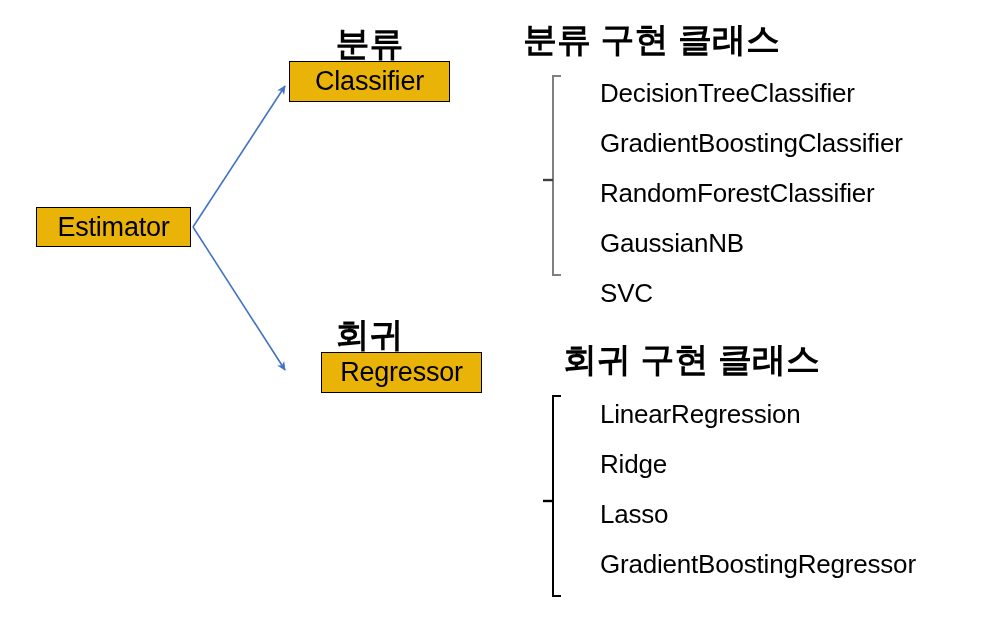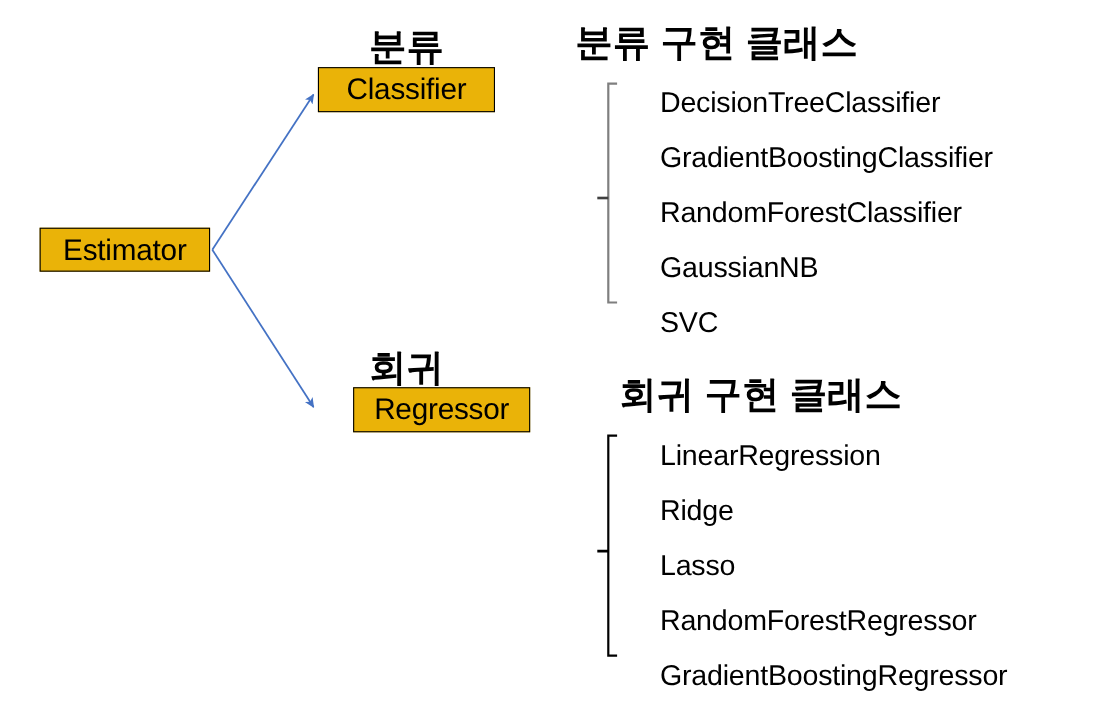--- a/index.html
+++ b/index.html
@@ -169,17 +169,16 @@
     <li>RandomForestClassifier</li>
     <li>GaussianNB</li>
     <li>SVC</li>
   </ul>
 
   <div class="section-heading" id="heading-regressor-list">회귀 구현 클래스</div>
   <ul class="class-list" id="list-regressors">
     <li>LinearRegression</li>
     <li>Ridge</li>
     <li>Lasso</li>
-    <li>RandomForestRegressor</li>
     <li>GradientBoostingRegressor</li>
   </ul>
 
 </div>
 
 </body></html>

